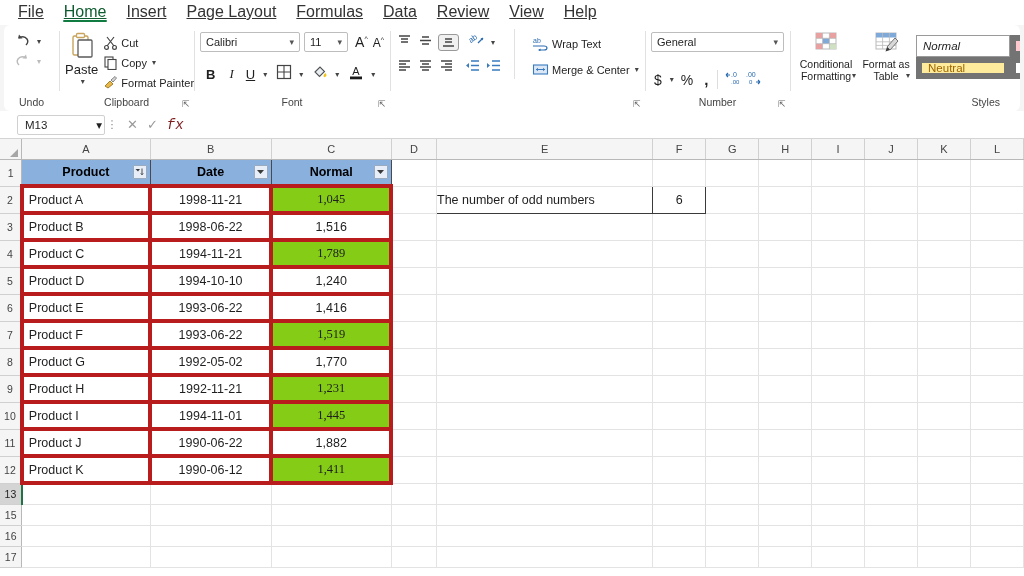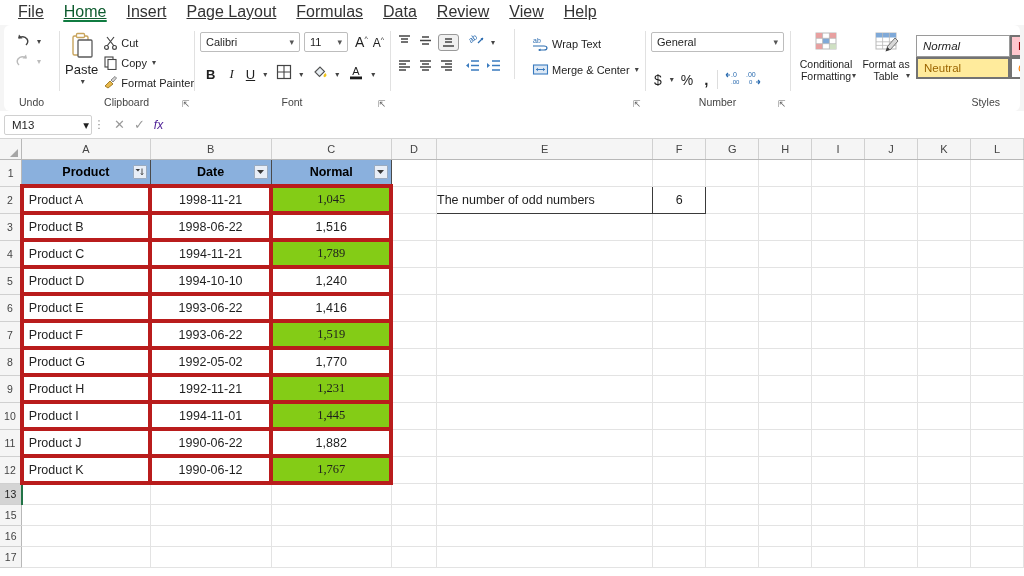--- a/index.html
+++ b/index.html
@@ -110,38 +110,38 @@
     height: 20px; border: 1px solid #bdbdbd; border-radius: 2px;
     background: #fff; display: flex; align-items: center;
     padding: 0 2px 0 5px; font-size: 11px;
   }
   .fontbox .val { flex: 1; overflow: hidden; }
   .fontbox .cv { font-size: 9px; color: #555; padding: 0 3px; }
 
   
   .stylecell {
     height: 22px; width: 94px;
-    border: 2px solid #737373;
+    border: 6px solid #737373;
     font-size: 11.5px;
     display: flex; align-items: center;
     padding-left: 6px;
     background: #fff;
     white-space: nowrap; overflow: hidden;
   }
   .stylecell.sel { border: 1.5px solid #9a9a9a; font-style: italic; }
   .stylecell.neutral { background: #ffeb9c; color: #9c6500; }
   .stylecell.bad { background: #ffc7ce; color: #9c0006; }
   .stylecell.calc { background: #fff; color: #fa7d00; font-style: italic; }
 
   
   .fbar {
     height: 27px; flex: none;
     background: #ffffff;
     display: flex; align-items: center;
-    padding: 0 4px;
+    padding: 0 17px;
     gap: 0;
   }
   .namebox {
     width: 88px; height: 20px;
     border: 1px solid #d0d0d0; border-radius: 2px;
     background: #fff;
     display: flex; align-items: center;
     padding: 0 2px 0 7px;
     font-size: 11.5px;
   }
@@ -538,21 +538,21 @@
 
   <div class="fbar">
     <div class="namebox">
       <span class="nv">M13</span>
       <span class="cv">▾</span>
     </div>
     <span class="fbsep">⋮</span>
     <div class="fbicons">
       <span style="color:#999;font-size:13px">✕</span>
       <span style="color:#999;font-size:13px">✓</span>
-      <span style="font-family:Liberation Sans, sans-serif;font-style:italic;font-size:12px;color:#4c1d95">fx</span>
+      <span style="font-family:Liberation Mono, monospace;font-style:italic;font-size:14px;color:#7f1d1d">fx</span>
     </div>
     <div class="finput"></div>
   </div>
 
   <div class="gridwrap">
     <table class="sheet">
       <colgroup>
         <col style="width:22px">
         <col style="width:130px">
           <col style="width:123px">
@@ -771,21 +771,21 @@
         <td class="cell"></td>
             <td class="cell"></td>
         <td class="cell"></td>
             <td class="cell"></td>
         <td class="cell"></td>
       </tr>
       <tr style="height:27px">
         <td class="rowhead">12</td>
         <td class="tcell left">Product K</td>
         <td class="tcell center">1990-06-12</td>
-        <td class="tcell center hl">1,767</td>
+        <td class="tcell center hl">1,411</td>
         <td class="cell"></td>
             <td class="cell"></td>
         <td class="cell"></td>
             <td class="cell"></td>
         <td class="cell"></td>
             <td class="cell"></td>
         <td class="cell"></td>
             <td class="cell"></td>
         <td class="cell"></td>
       </tr>

